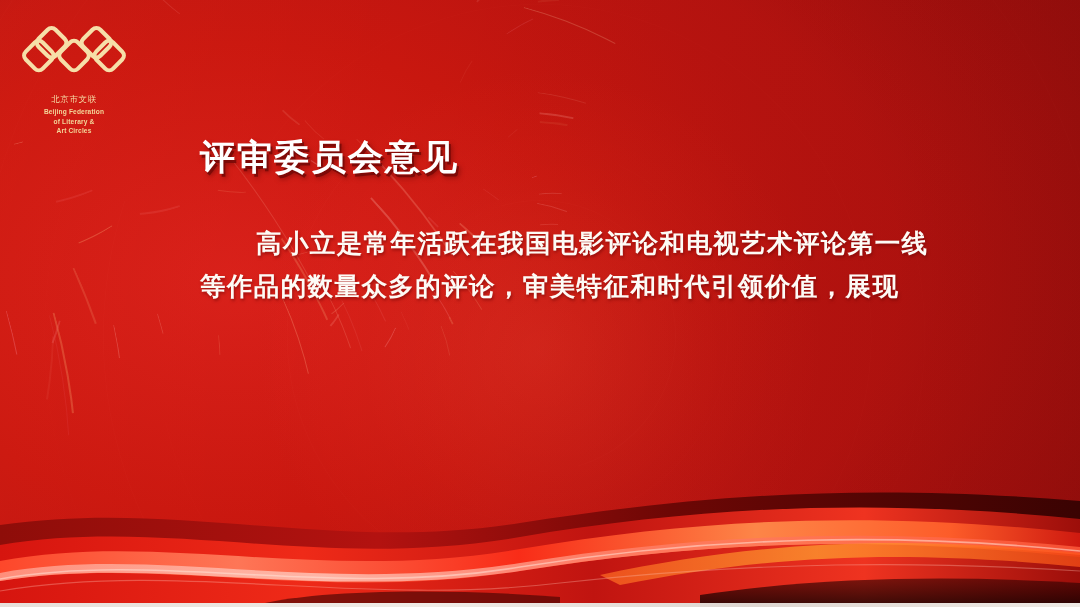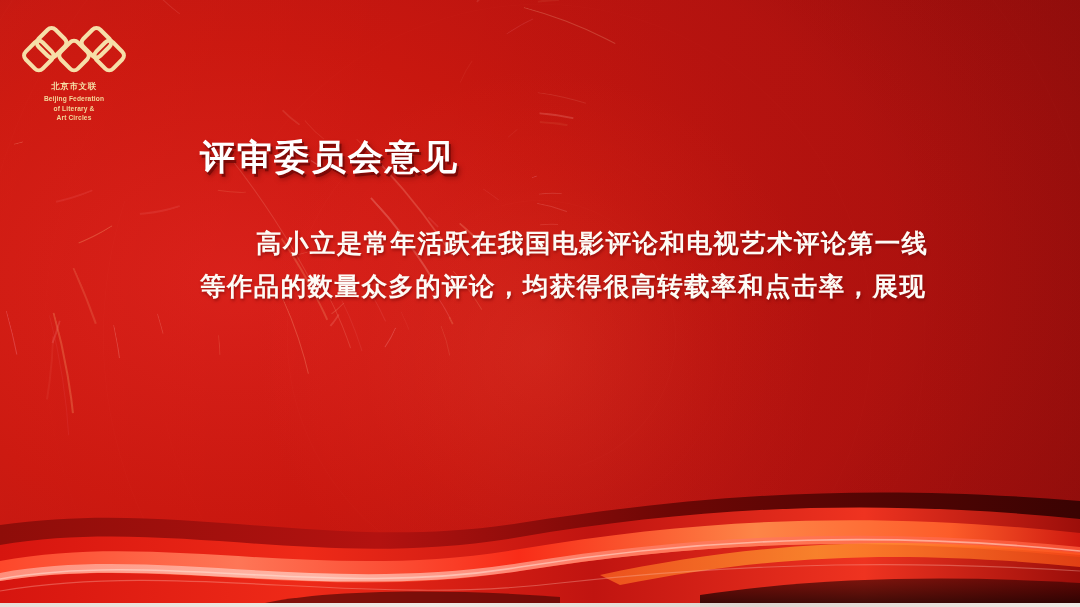--- a/index.html
+++ b/index.html
@@ -61,24 +61,24 @@
 
   
   .logo-block {
     position:absolute; left:22px; top:24px;
     width:104px;
     text-align:center;
     z-index:6;
   }
   .logo-mark { width:104px; height:52px; display:block; }
   .logo-cn {
-    margin-top:5px;
+    margin-top:18px;
     font-size:8.5px;
     letter-spacing:.6px;
-    font-weight:700;
+    font-weight:400;
     color:#f6dfa8;
     line-height:1.25;
     white-space:nowrap;
   }
   .logo-en {
     margin-top:2px;
     font-size:6.6px;
     font-weight:700;
     line-height:1.5;
     letter-spacing:.15px;
@@ -278,21 +278,21 @@
       <div>Beijing Federation</div>
       <div>of Literary &amp;</div>
       <div>Art Circles</div>
     </div>
   </div>
 
   <div class="title">评审委员会意见</div>
 
   <div class="body-copy" id="body-copy">
       <div class="body-line indent">高小立是常年活跃在我国电影评论和电视艺术评论第一线</div>
-      <div class="body-line">等作品的数量众多的评论，均获得很高转载率和点击率，展现</div>
+      <div class="body-line">等作品的数量众多的评论，审美特征和时代引领价值，展现</div>
     </div>
 
   <div class="ribbon">
     <svg viewBox="0 0 1080 128" preserveAspectRatio="none">
       <defs>
         <linearGradient id="g-dark" x1="0" y1="0" x2="1" y2="0">
           <stop offset="0%" stop-color="#8e0d09"></stop>
           <stop offset="35%" stop-color="#b31210"></stop>
           <stop offset="62%" stop-color="#6d0705"></stop>
           <stop offset="100%" stop-color="#3a0302"></stop>

